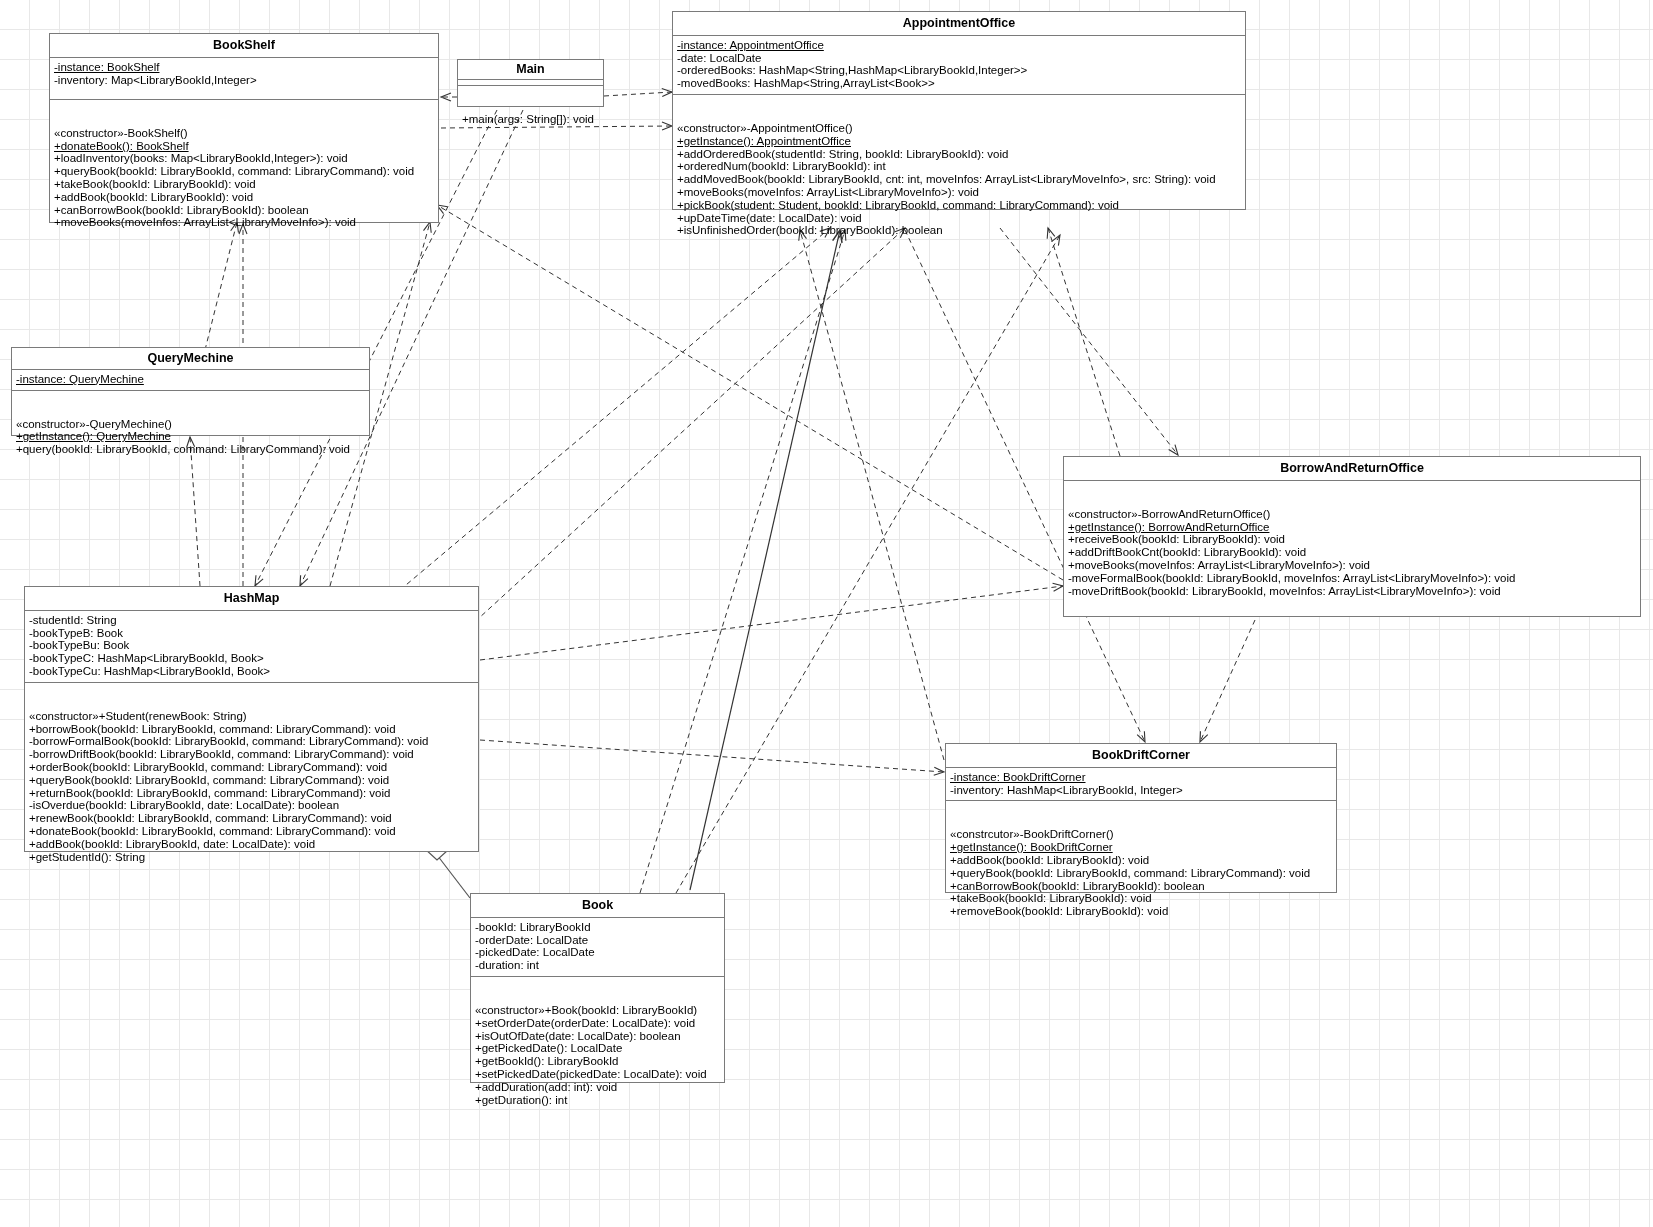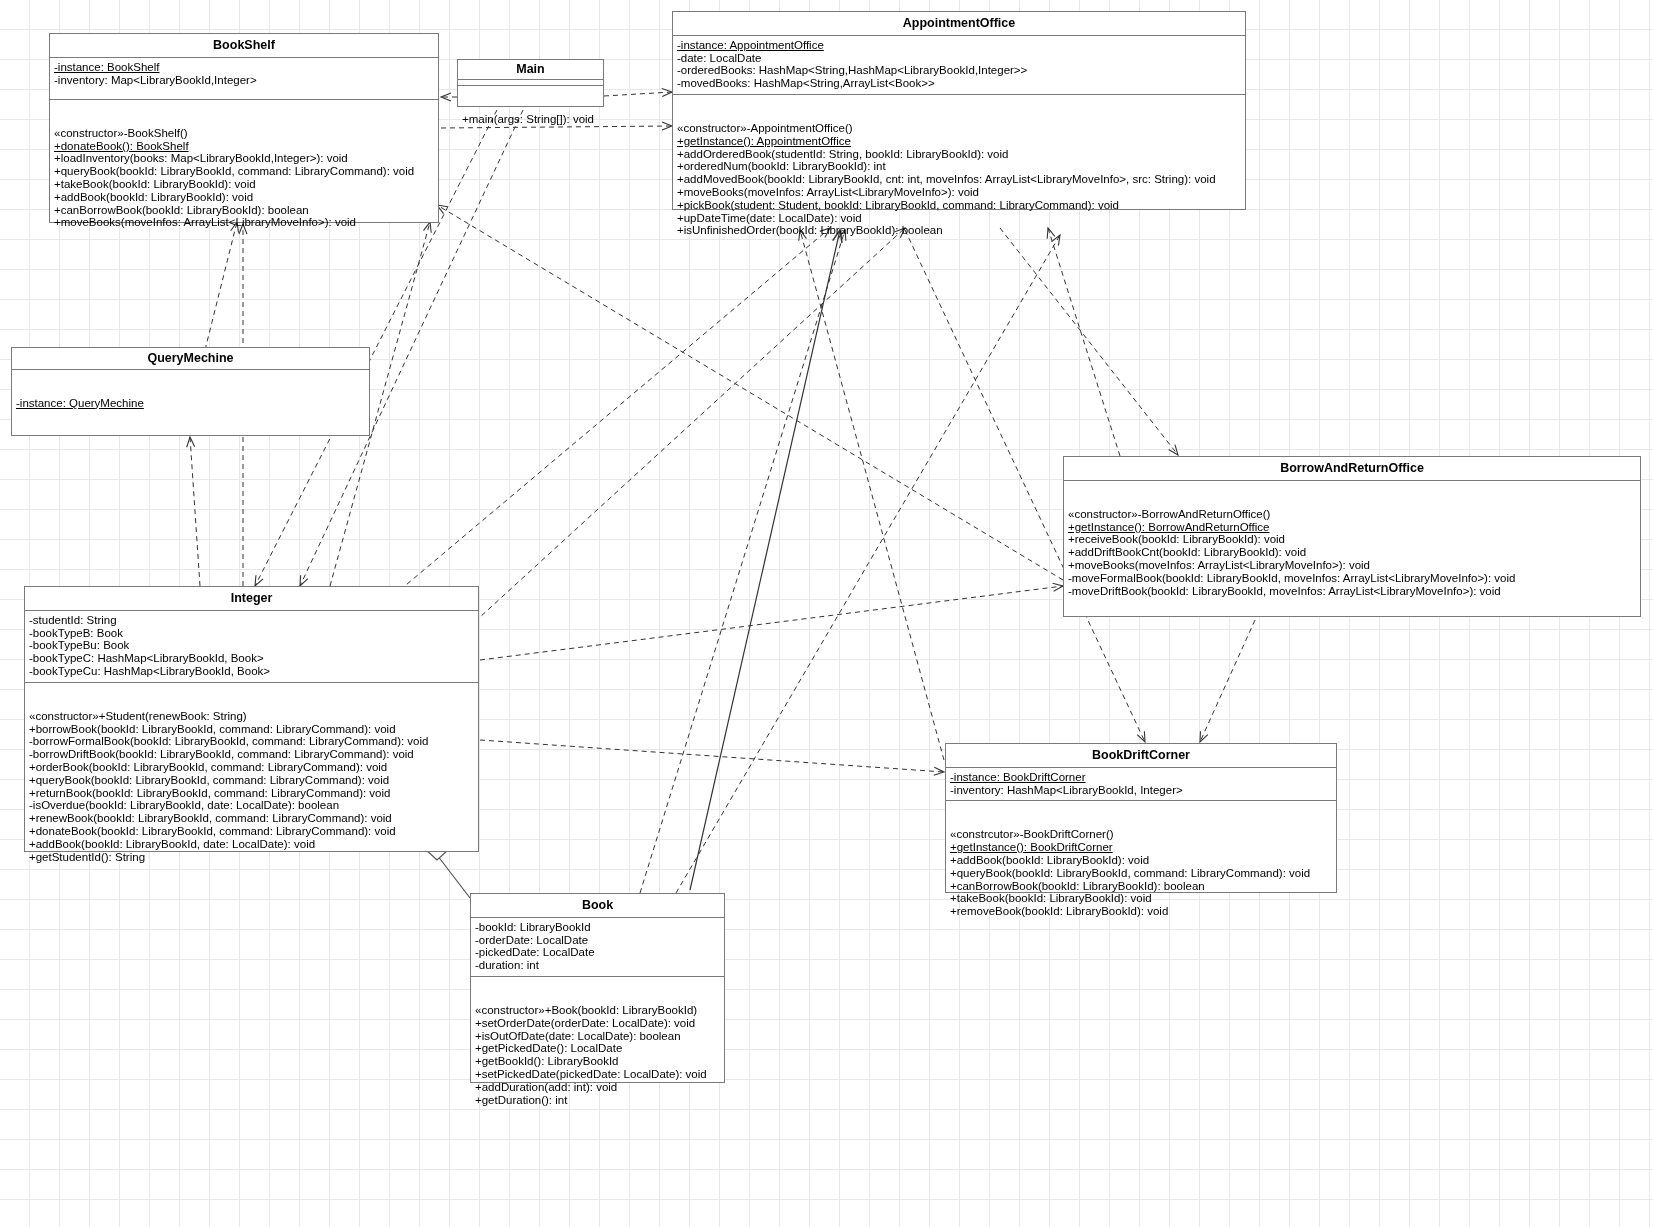--- a/index.html
+++ b/index.html
@@ -163,37 +163,42 @@
       <div class="rowline"><span class="row">+upDateTime(date: LocalDate): void</span></div>
       <div class="rowline"><span class="row">+isUnfinishedOrder(bookId: LibraryBookId): boolean</span></div>
     </div>
   </div>
 
   <div class="uml" style="left:11px;top:347px;width:359px;height:89px;">
     <div class="title" style="padding:4px;">QueryMechine</div>
     <div class="compartment">
       <div class="rowline"><span class="row static">-instance: QueryMechine</span></div>
     </div>
+    <div class="compartment">
+      <div class="rowline"><span class="row">«constructor»-QueryMechine()</span></div>
+      <div class="rowline"><span class="row static">+getInstance(): QueryMechine</span></div>
+      <div class="rowline"><span class="row">+query(bookId: LibraryBookId, command: LibraryCommand): void</span></div>
+    </div>
   </div>
 
   <div class="uml" style="left:1063px;top:456px;width:578px;height:161px;">
     <div class="title">BorrowAndReturnOffice</div>
     <div class="compartment">
       <div class="rowline"><span class="row">«constructor»-BorrowAndReturnOffice()</span></div>
       <div class="rowline"><span class="row static">+getInstance(): BorrowAndReturnOffice</span></div>
       <div class="rowline"><span class="row">+receiveBook(bookId: LibraryBookId): void</span></div>
       <div class="rowline"><span class="row">+addDriftBookCnt(bookId: LibraryBookId): void</span></div>
       <div class="rowline"><span class="row">+moveBooks(moveInfos: ArrayList&lt;LibraryMoveInfo&gt;): void</span></div>
       <div class="rowline"><span class="row">-moveFormalBook(bookId: LibraryBookId, moveInfos: ArrayList&lt;LibraryMoveInfo&gt;): void</span></div>
       <div class="rowline"><span class="row">-moveDriftBook(bookId: LibraryBookId, moveInfos: ArrayList&lt;LibraryMoveInfo&gt;): void</span></div>
     </div>
   </div>
 
   <div class="uml" style="left:24px;top:586px;width:455px;height:266px;">
-    <div class="title">Integer</div>
+    <div class="title">HashMap</div>
     <div class="compartment">
       <div class="rowline"><span class="row">-studentId: String</span></div>
       <div class="rowline"><span class="row">-bookTypeB: Book</span></div>
       <div class="rowline"><span class="row">-bookTypeBu: Book</span></div>
       <div class="rowline"><span class="row">-bookTypeC: HashMap&lt;LibraryBookId, Book&gt;</span></div>
       <div class="rowline"><span class="row">-bookTypeCu: HashMap&lt;LibraryBookId, Book&gt;</span></div>
     </div>
     <div class="compartment">
       <div class="rowline"><span class="row">«constructor»+Student(renewBook: String)</span></div>
       <div class="rowline"><span class="row">+borrowBook(bookId: LibraryBookId, command: LibraryCommand): void</span></div>

